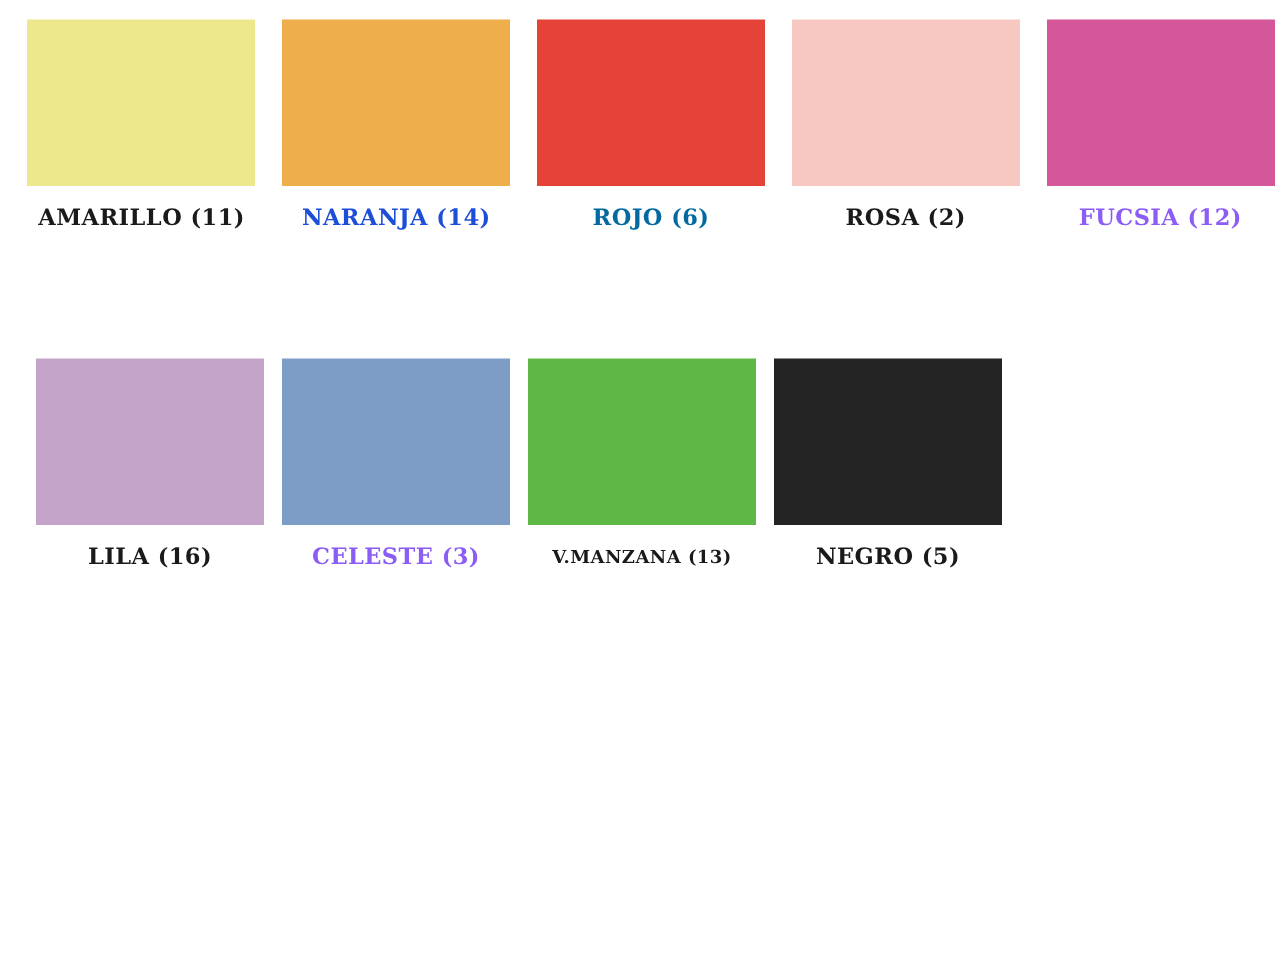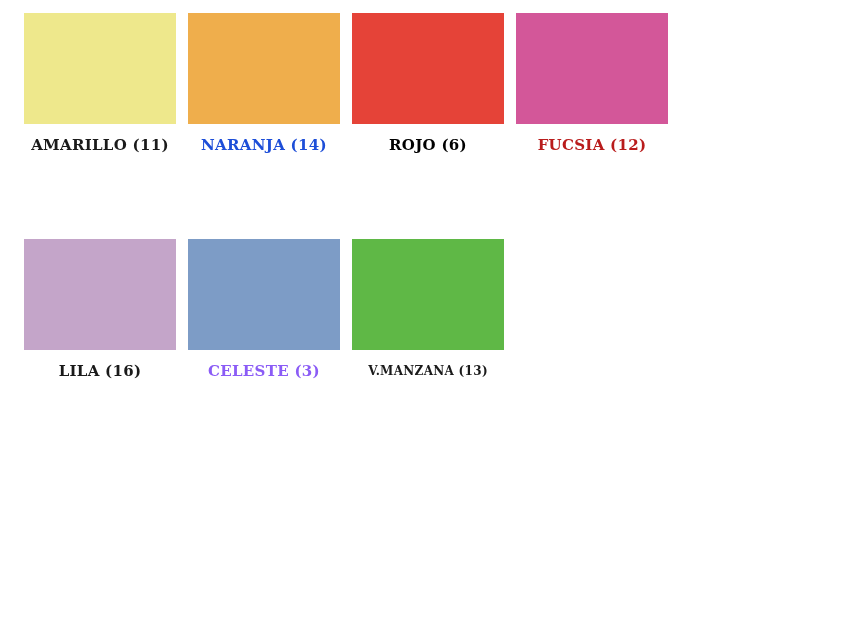--- a/index.html
+++ b/index.html
@@ -30,20 +30,21 @@
     align-items: flex-start;
     justify-content: flex-start;
     width: 850px;
     box-sizing: border-box;
   }
 
   #swatch-row-1 {
     position: absolute;
     left: 0;
     top: 13px;
+    gap: 17px;
   }
 
   #swatch-row-2 {
     position: absolute;
     left: 0;
     top: 239px;
   }
 
   .swatch-cell {
     width: 164px;
@@ -93,27 +94,31 @@
       <span class="swatch-label" style="color: rgb(26, 26, 26);">AMARILLO (11)</span>
     </div>
 
     <div class="swatch-cell">
       <span class="swatch-chip" style="background-color: rgb(239, 174, 76);"></span>
       <span class="swatch-label" style="color: #1d4ed8;">NARANJA (14)</span>
     </div>
 
     <div class="swatch-cell">
       <span class="swatch-chip" style="background-color: rgb(229, 67, 56);"></span>
-      <span class="swatch-label" style="color: #000000;">ROJO (6)</span>
+      <span class="swatch-label" style="color: #0369a1;">ROJO (6)</span>
     </div>
 
+    <div class="swatch-cell">
+      <span class="swatch-chip" style="background-color: rgb(247, 199, 194);"></span>
+      <span class="swatch-label" style="color: rgb(26, 26, 26);">ROSA (2)</span>
+    </div>
 
     <div class="swatch-cell">
       <span class="swatch-chip" style="background-color: rgb(211, 87, 153);"></span>
-      <span class="swatch-label" style="color: #b91c1c; text-align: center;">FUCSIA (12)</span>
+      <span class="swatch-label" style="color: #8b5cf6; text-align: center;">FUCSIA (12)</span>
     </div>
 
   </div>
 
   <div class="swatch-row" id="swatch-row-2">
 
     <div class="swatch-cell first">
       <span class="swatch-chip" style="background-color: rgb(196, 165, 201);"></span>
       <span class="swatch-label" style="color: rgb(26, 26, 26);">LILA (16)</span>
     </div>
@@ -121,16 +126,20 @@
     <div class="swatch-cell">
       <span class="swatch-chip" style="background-color: rgb(125, 156, 198);"></span>
       <span class="swatch-label" style="color: #8b5cf6;">CELESTE (3)</span>
     </div>
 
     <div class="swatch-cell">
       <span class="swatch-chip" style="background-color: rgb(95, 184, 70);"></span>
       <span class="swatch-label small" style="color: rgb(26, 26, 26);">V.MANZANA (13)</span>
     </div>
 
+    <div class="swatch-cell">
+      <span class="swatch-chip" style="background-color: rgb(35, 35, 35);"></span>
+      <span class="swatch-label" style="color: rgb(26, 26, 26);">NEGRO (5)</span>
+    </div>
 
   </div>
 
 </div>
 
 </body></html>

